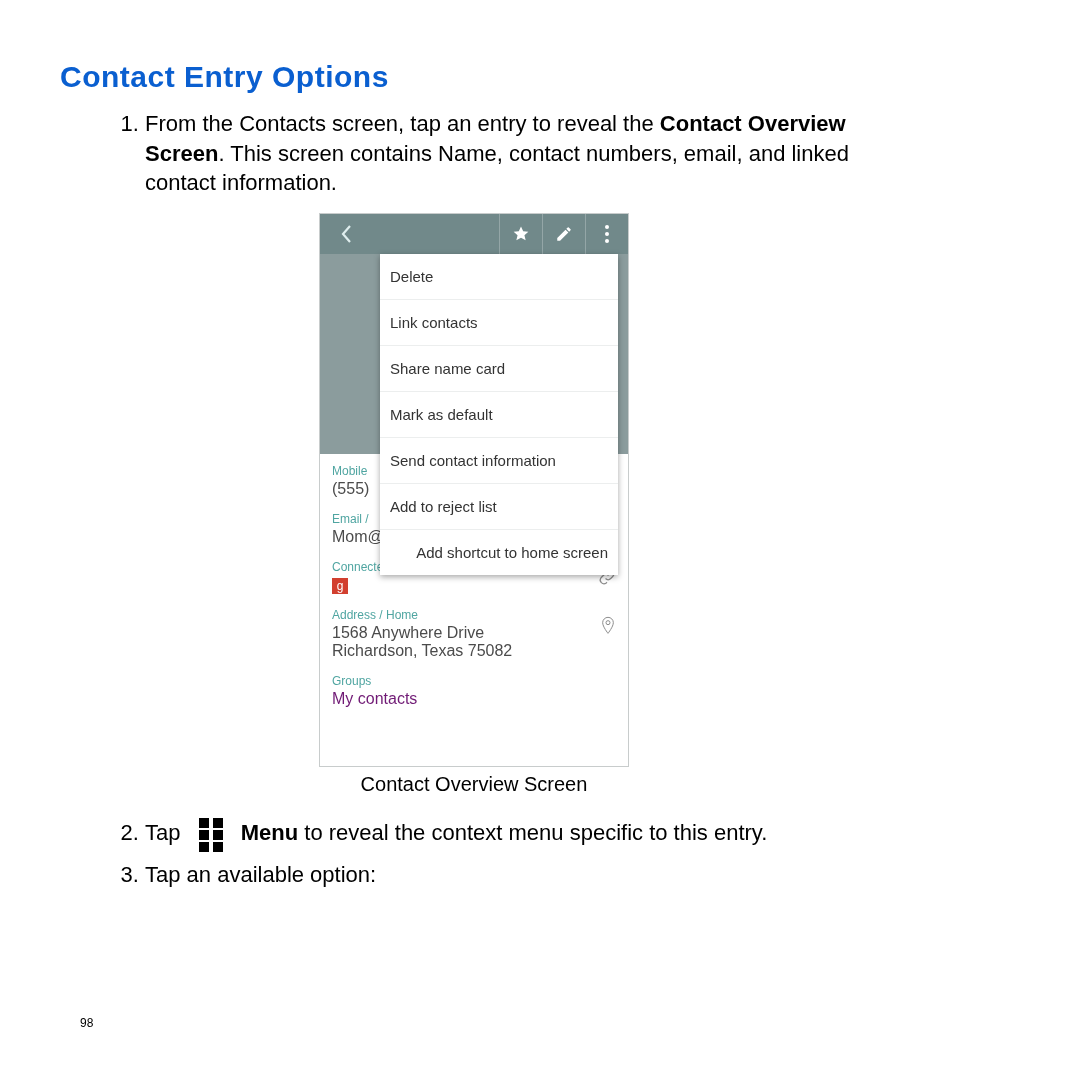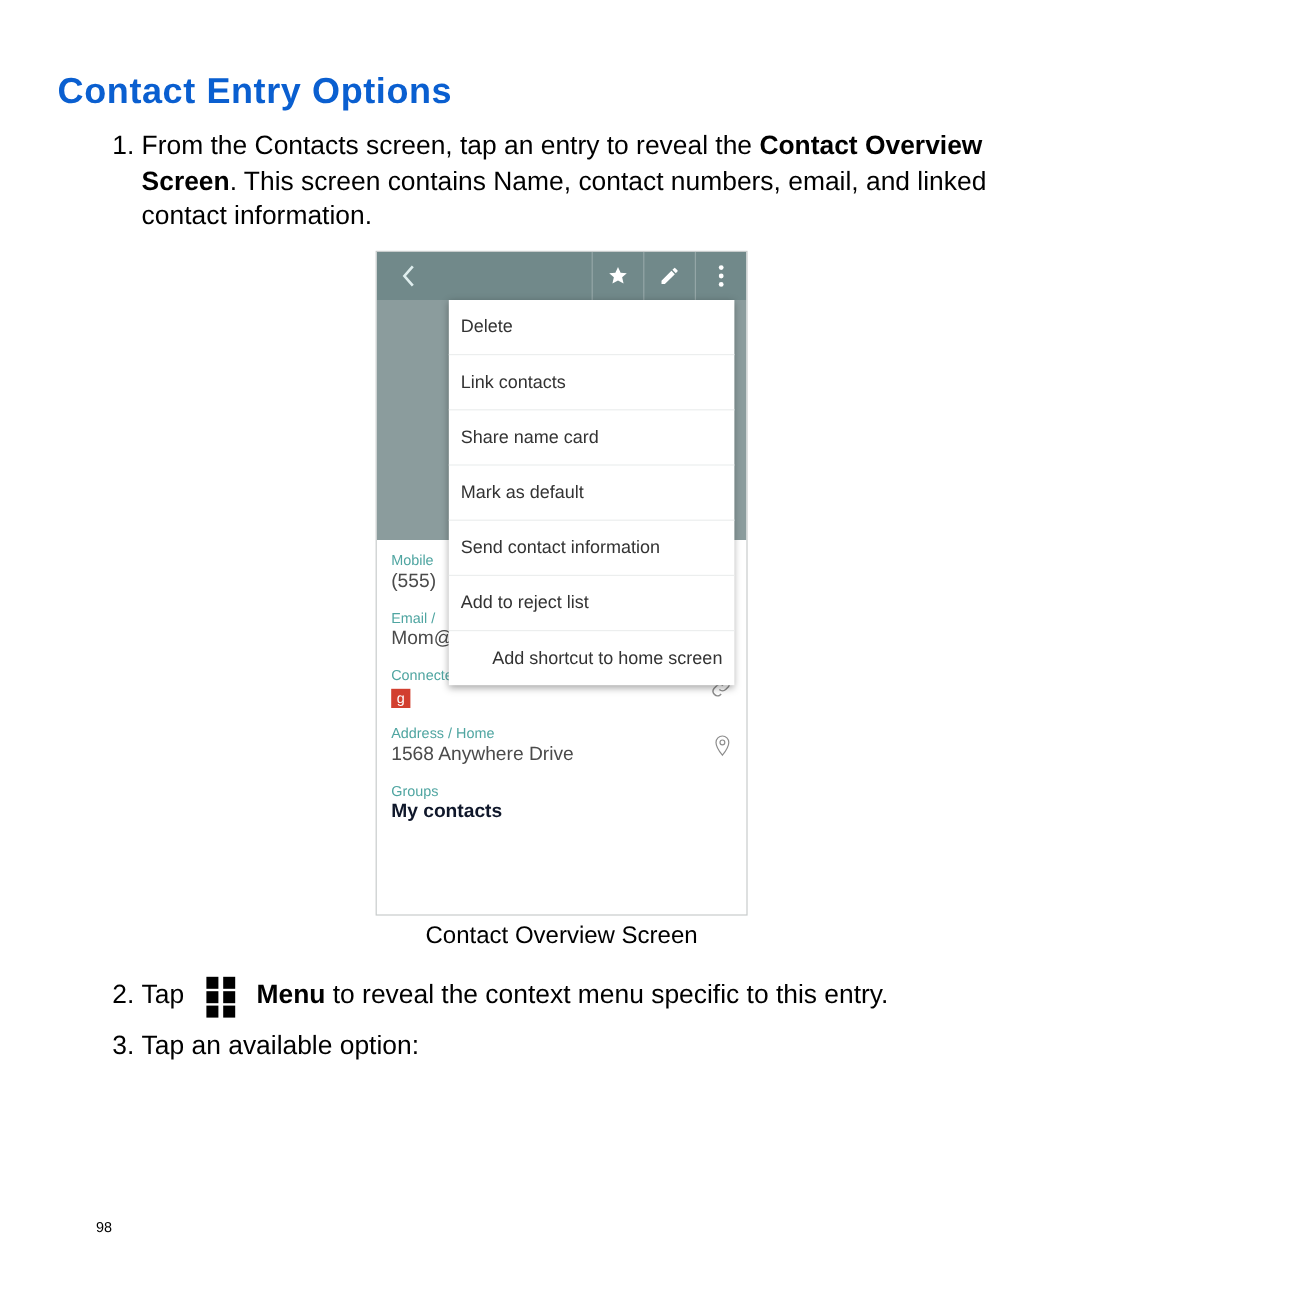--- a/index.html
+++ b/index.html
@@ -9,31 +9,31 @@
     height: 1080px;
     font-family: Arial, Helvetica, sans-serif;
     background: #fff;
     color: #000;
   }
   .page {
     position: relative;
     width: 948px;
     height: 1080px;
     box-sizing: border-box;
-    padding: 50px 60px 40px 48px;
+    padding: 50px 60px 40px 60px;
   }
   .heading {
     color: #0a5fd0;
     font-weight: 800;
     font-size: 30px;
     letter-spacing: 0.5px;
     margin: 10px 0 12px 0;
   }
   ol.main-list {
-    margin: 0;
+    margin: 15px;
     padding-left: 70px;
     font-size: 22px;
     line-height: 1.35;
   }
   ol.main-list > li {
     margin-bottom: 6px;
   }
   ul.sublist {
     list-style: disc;
     padding-left: 40px;
@@ -245,29 +245,30 @@
           <span class="g-badge">g</span>
           <div class="field-icon">
             <svg width="18" height="18" viewBox="0 0 24 24">
                 <path d="M10 14a5 5 0 0 0 7 0l3-3a5 5 0 0 0-7-7l-1 1M14 10a5 5 0 0 0-7 0l-3 3a5 5 0 0 0 7 7l1-1" fill="none" stroke="#8d8d8d" stroke-width="1.6"></path>
               </svg>
           </div>
         </div>
         <div class="field-group">
           <div class="field-label">Address / Home</div>
           <div class="field-value">1568 Anywhere Drive</div>
+          <div class="field-value">Richardson, Texas 75082</div>
           <div class="field-icon">
             <svg width="16" height="20" viewBox="0 0 24 30">
                 <path d="M12 2a8 8 0 0 0-8 8c0 6 8 16 8 16s8-10 8-16a8 8 0 0 0-8-8zm0 11a3 3 0 1 1 0-6 3 3 0 0 1 0 6z" fill="none" stroke="#8d8d8d" stroke-width="1.5"></path>
               </svg>
           </div>
         </div>
         <div class="field-group" style="margin-bottom:16px;">
           <div class="field-label">Groups</div>
-          <div class="field-value" style="color:#0f172a;font-weight:bold;">My contacts</div>
+          <div class="field-value" style="color:#701a75;">My contacts</div>
         </div>
       </div>
 
       
       <div class="menu">
         <div class="mi">Delete</div>
         <div class="mi">Link contacts</div>
         <div class="mi">Share name card</div>
         <div class="mi">Mark as default</div>
         <div class="mi">Send contact information</div>

